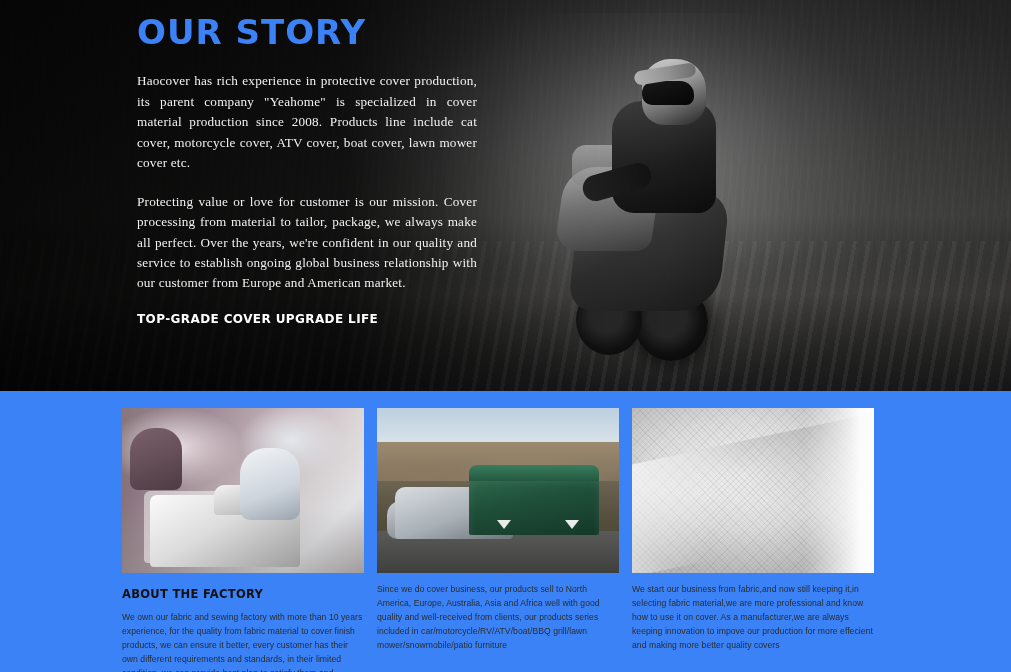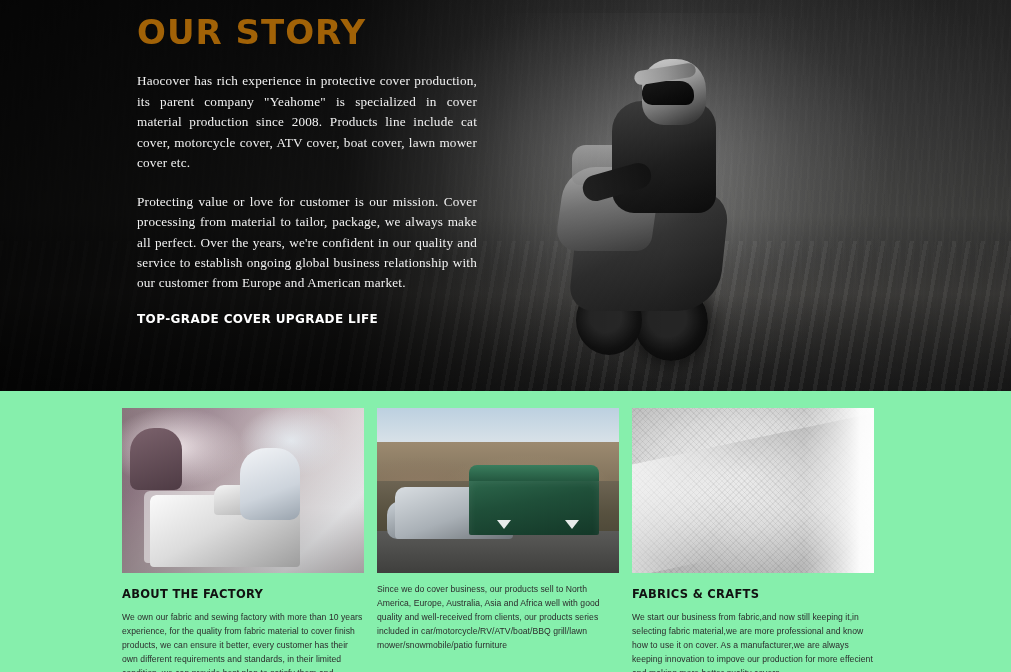--- a/index.html
+++ b/index.html
@@ -130,21 +130,21 @@
     width: 340px;
     color: #ffffff;
   }
   .hero-title {
     font-family: "DejaVu Sans", sans-serif;
     font-weight: 700;
     font-size: 34px;
     letter-spacing: 1px;
     line-height: 1.1;
     margin-bottom: 20px;
-    color: #a16207;
+    color: #3b82f6;
   }
   .hero-para {
     font-family: "Liberation Serif", serif;
     font-size: 13.2px;
     line-height: 1.55;
     letter-spacing: 0.2px;
     color: #f2f2f2;
     margin-bottom: 18px;
     text-align: justify;
   }
@@ -155,21 +155,21 @@
     letter-spacing: 0.4px;
     color: #ffffff;
     margin-top: 8px;
   }
 
   
   .cards {
     position: relative;
     width: 1011px;
     height: 281px;
-    background: #86efac;
+    background: #3b82f6;
     padding: 16px 0 0 0;
   }
   .cards-row {
     position: absolute;
     left: 122px;
     top: 17px;
     width: 753px;
     display: flex;
     gap: 13px;
   }
@@ -373,18 +373,17 @@
       <div class="card-body">Since we do cover business, our products sell to North America, Europe, Australia, Asia and Africa well with good quality and well-received from clients, our products series included in car/motorcycle/RV/ATV/boat/BBQ grill/lawn mower/snowmobile/patio furniture</div>
     </div>
 
     <div class="card">
       <div class="card-img">
         <div class="img-fabric">
           <div class="fold"></div>
           <div class="edge"></div>
         </div>
       </div>
-      <div class="card-title">FABRICS &amp; CRAFTS</div>
       <div class="card-body">We start our business from fabric,and now still keeping it,in selecting fabric material,we are more professional and know how to use it on cover. As a manufacturer,we are always keeping innovation to impove our production for more effecient and making more better quality covers</div>
     </div>
 
   </div>
 </section>
 
 </body></html>

